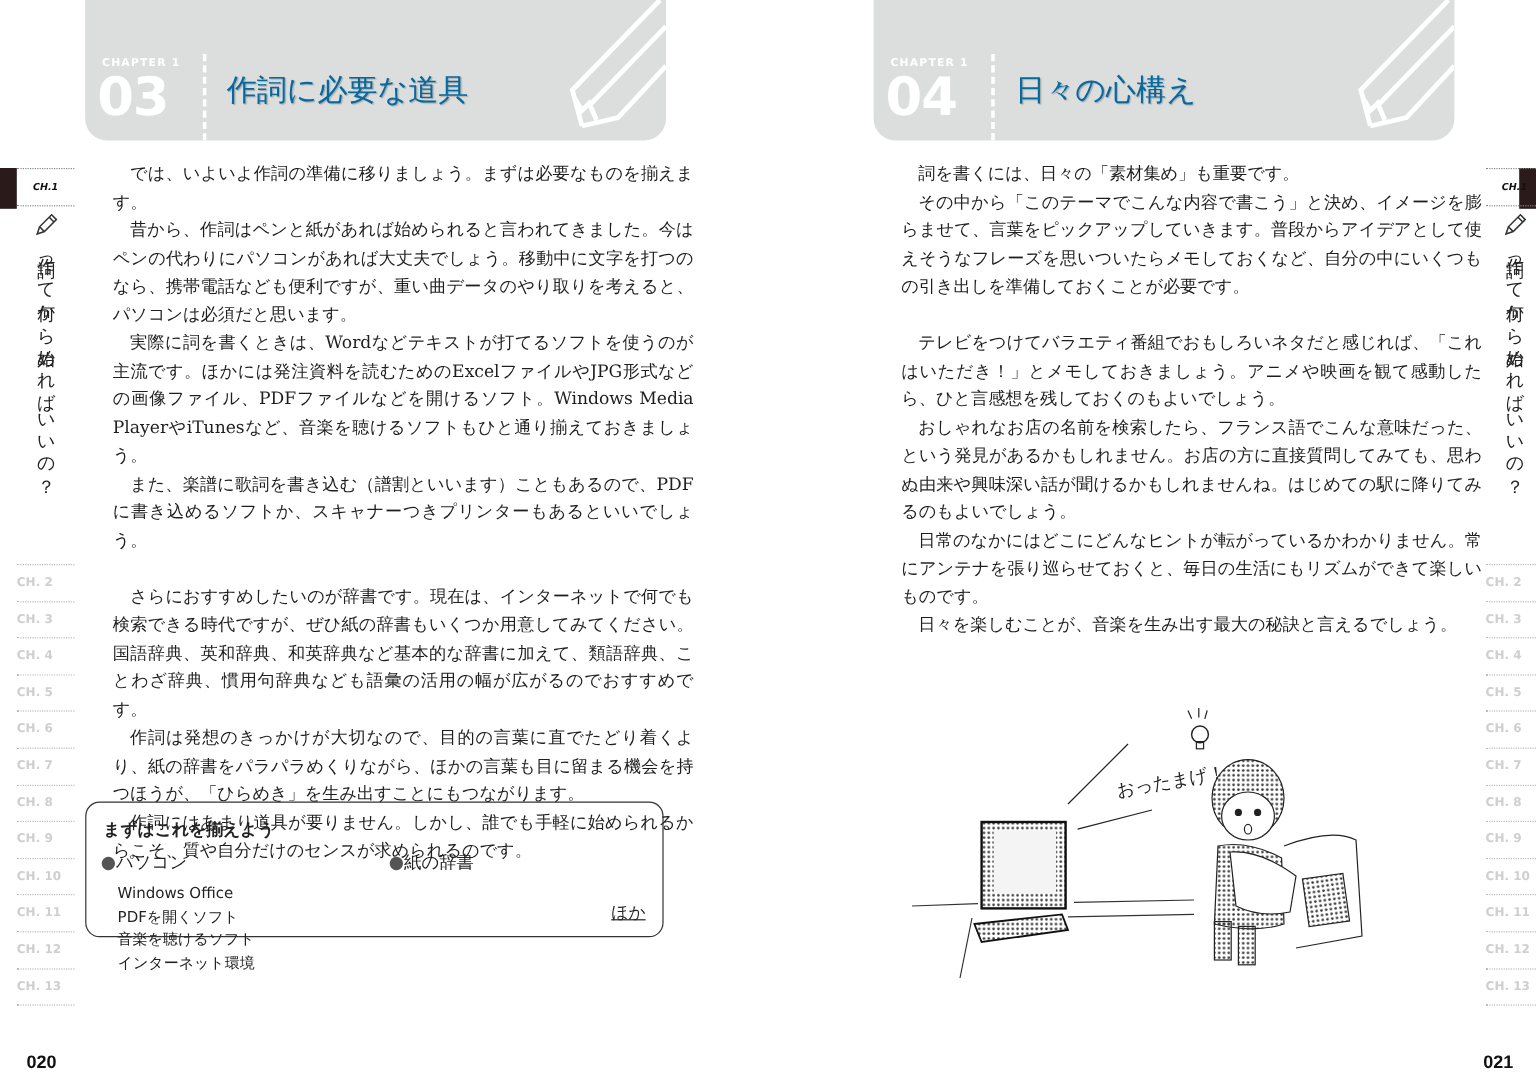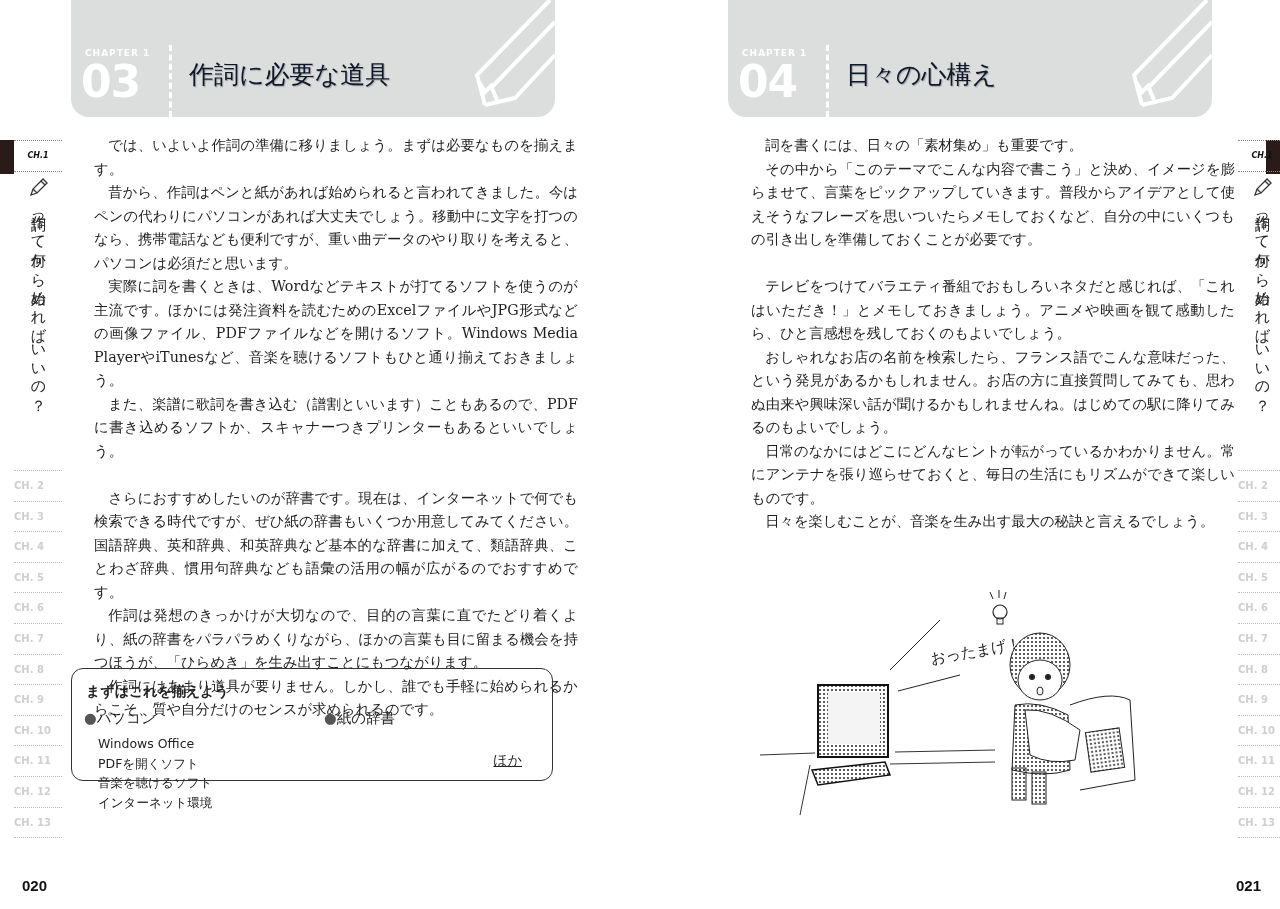--- a/index.html
+++ b/index.html
@@ -27,21 +27,21 @@
   .banner .chapter-num {
     position:absolute; left:10px; top:54px; font-family:"DejaVu Sans", sans-serif;
     font-size:44px; font-weight:bold; color:#fff; letter-spacing:-1px; line-height:56px;
   }
   .banner .divider {
     position:absolute; left:98px; top:45px; height:72px; width:0;
     border-left:3px dashed #fff;
   }
   .banner .title {
     position:absolute; left:118px; top:58px; font-family:"DejaVu Sans", sans-serif;
-    font-size:25px; color:#0f172a; text-shadow:1px 1px 1px rgba(0,0,0,0.25);
+    font-size:25px; color:#0369a1; text-shadow:1px 1px 1px rgba(0,0,0,0.25);
   }
   .banner .pencil-deco { position:absolute; right:0; top:0; width:100px; height:110px; }
 
   
   .side-tabs { position:absolute; top:140px; width:48px; }
   .page.left .side-tabs { left:14px; }
   .page.right .side-tabs { left:598px; }
   .ch-active-block { position:absolute; top:140px; width:14px; height:34px; background:#2a1a1a; }
   .page.left .ch-active-block { left:0; }
   .page.right .ch-active-block { left:626px; }
@@ -78,21 +78,21 @@
     font-family:"DejaVu Sans", sans-serif; color:#222;
   }
   .tools-box .box-title { position:absolute; left:14px; top:14px; font-size:14px; font-weight:bold; }
   .tools-box .col { position:absolute; top:40px; }
   .tools-box .col.a { left:12px; }
   .tools-box .col.b { left:252px; }
   .tools-box .col-head { font-size:14.5px; margin-bottom:6px; }
   .tools-box .col-head .dot { color:#555; }
   .tools-box .col ul { list-style:none; margin:0; padding:0 0 0 14px; font-size:12.5px; line-height:19.5px; }
   .tools-box .col.b ul { font-size:12px; }
-  .tools-box .etc { position:absolute; right:30px; bottom:10px; font-size:14px;text-decoration:underline; }
+  .tools-box .etc { position:absolute; right:14px; bottom:10px; font-size:14px;text-decoration:underline; }
 
   .page-number {
     position:absolute; top:877px; font-family:Liberation Sans, sans-serif; font-weight:bold; font-size:15px; color:#111;
   }
   .page.left .page-number { left:22px; }
   .page.right .page-number { left:596px; }
 
   .illustration { position:absolute; left:110px; top:580px; width:400px; height:240px; }
   .handwriting {
     position:absolute; font-family:"DejaVu Sans", sans-serif; font-size:15px; color:#222;

